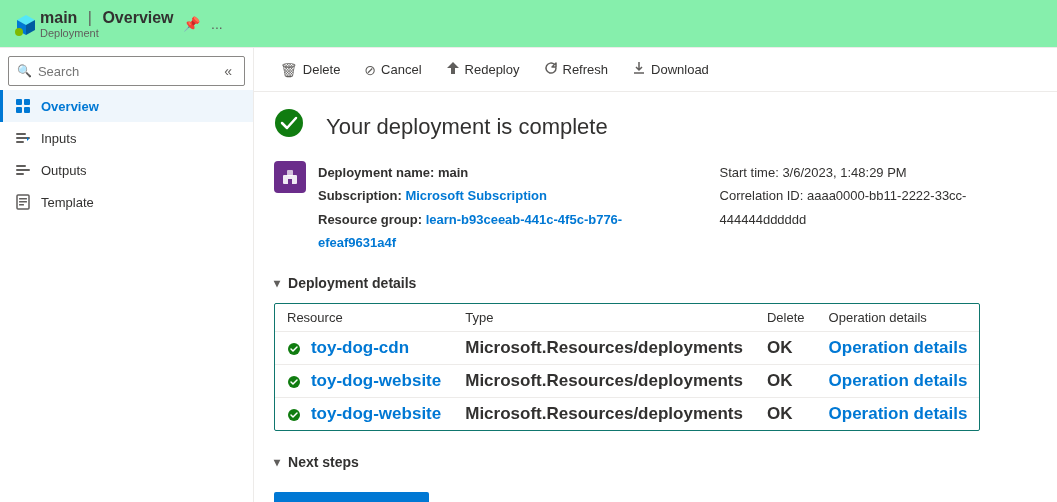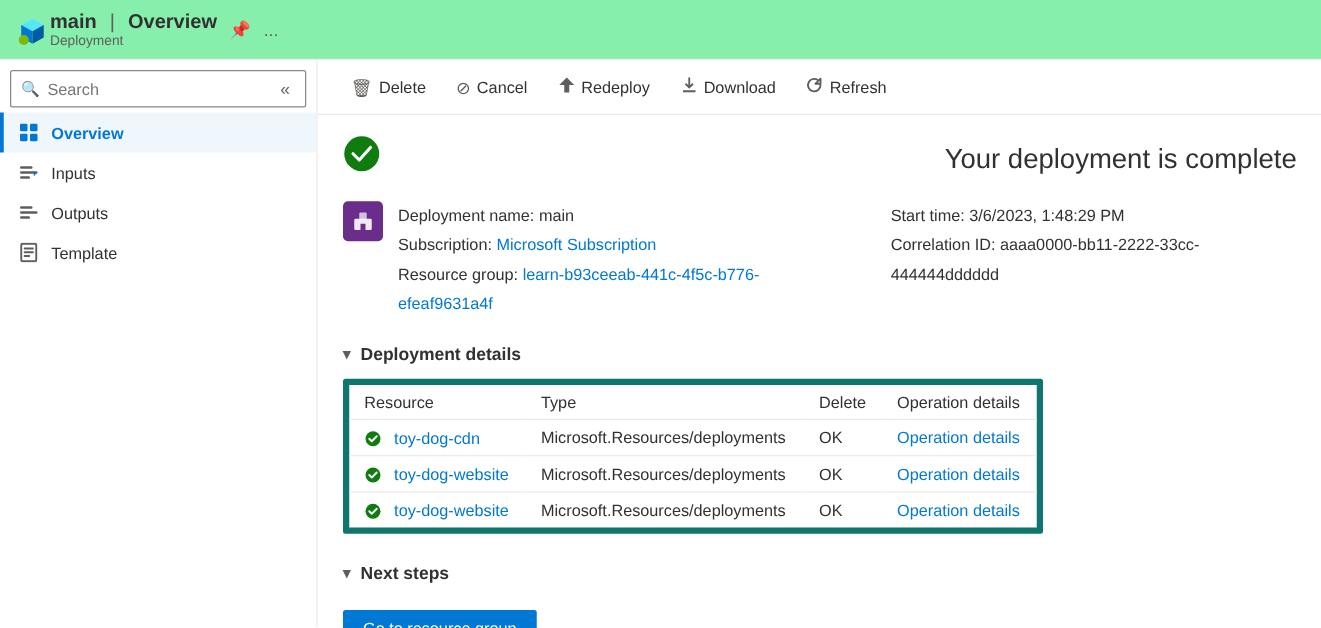--- a/index.html
+++ b/index.html
@@ -99,21 +99,20 @@
     .toolbar-btn .btn-icon { font-size: 14px; color: #605e5c; }
 
     
     .page-content { padding: 16px 20px; }
 
     .deployment-status {
       display: flex;
       align-items: center;
       gap: 22px;
       margin-bottom: 16px;
-      justify-content: space-between;
     }
     .status-check { color: #107c10; font-size: 28px; }
     .deployment-title { font-size: 22px; font-weight: 300; color: #323130; }
 
     .deployment-info {
       display: flex;
       gap: 40px;
       margin-bottom: 20px;
       align-items: flex-start;
     }
@@ -123,21 +122,21 @@
       align-items: flex-start;
     }
     .deployment-icon {
       width: 32px; height: 32px;
       background: #6b2d8b;
       border-radius: 4px;
       display: flex; align-items: center; justify-content: center;
       color: white; font-size: 16px;
       flex-shrink: 0;
     }
-    .info-rows { line-height: 1.8; }
+    .info-rows { line-height: 1.8; font-weight: bold; }
     .info-rows .link { color: #0078d4; text-decoration: none; cursor: pointer; }
 
     .deployment-info-right { line-height: 1.8; }
 
     
     .section-header {
       display: flex;
       align-items: center;
       gap: 8px;
       font-weight: 600;
@@ -151,26 +150,27 @@
     .details-table th {
       text-align: left;
       font-weight: 400;
       color: #323130;
       padding: 6px 12px 6px 12px;
       border-bottom: 1px solid #edebe9;
       font-size: 13px;
     }
     .details-table td {
       padding: 6px 12px;
-      font-size: 13px;
+      font-size: 17px;
       color: #323130;
       vertical-align: middle;
+      font-weight: bold;
     }
     .table-wrapper {
-      border: 5px solid #0f766e;
+      border: 1px solid #0f766e;
       border-radius: 2px;
       display: inline-block;
       width: auto;
       min-width: 560px;
     }
     .details-table tr { border-bottom: 1px solid #edebe9; }
     .details-table tr:last-child { border-bottom: none; }
     .row-check { color: #107c10; font-size: 14px; margin-right: 6px; }
     .resource-link { color: #0078d4; text-decoration: none; cursor: pointer; }
     .op-link { color: #0078d4; text-decoration: none; cursor: pointer; }
@@ -294,33 +294,33 @@
         <span class="btn-icon">
           <svg width="14" height="14" viewBox="0 0 14 14" fill="none">
               <path d="M7 1 L13 7 L9 7 L9 13 L5 13 L5 7 L1 7 Z" fill="#605e5c"></path>
             </svg>
         </span>
         <span>Redeploy</span>
       </button>
       <button class="toolbar-btn">
         <span class="btn-icon">
           <svg width="14" height="14" viewBox="0 0 14 14" fill="none">
+              <path d="M12 7a5 5 0 1 1-1.5-3.5L12 2v4H8l1.5-1.5" stroke="#605e5c" stroke-width="1.5" fill="none" stroke-linecap="round" stroke-linejoin="round"></path>
+            </svg>
+        </span>
+        <span>Refresh</span>
+      </button>
+      <button class="toolbar-btn">
+        <span class="btn-icon">
+          <svg width="14" height="14" viewBox="0 0 14 14" fill="none">
               <path d="M7 1 L7 9 M4 6 L7 9 L10 6" stroke="#605e5c" stroke-width="1.5" fill="none"></path>
               <line x1="2" y1="12" x2="12" y2="12" stroke="#605e5c" stroke-width="1.5"></line>
             </svg>
         </span>
         <span>Download</span>
-      </button>
-      <button class="toolbar-btn">
-        <span class="btn-icon">
-          <svg width="14" height="14" viewBox="0 0 14 14" fill="none">
-              <path d="M12 7a5 5 0 1 1-1.5-3.5L12 2v4H8l1.5-1.5" stroke="#605e5c" stroke-width="1.5" fill="none" stroke-linecap="round" stroke-linejoin="round"></path>
-            </svg>
-        </span>
-        <span>Refresh</span>
       </button>
     </div>
 
     <div class="page-content">
 
       
       <div class="deployment-status">
         <span class="status-check">
           <svg width="30" height="30" viewBox="0 0 30 30">
               <circle cx="15" cy="15" r="14" fill="#107c10"></circle>

